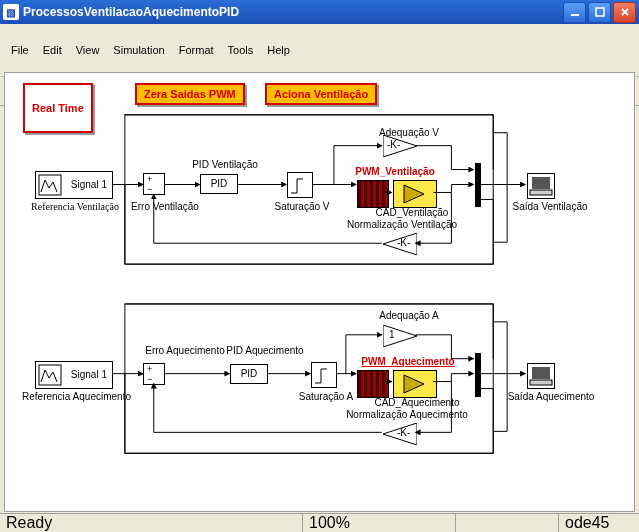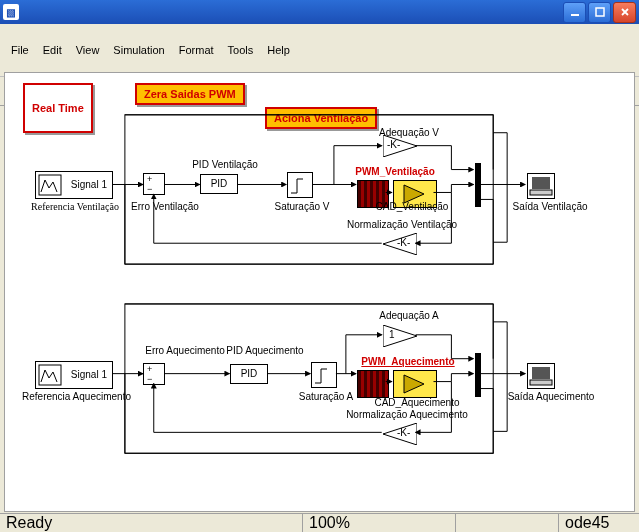--- a/index.html
+++ b/index.html
@@ -47,20 +47,21 @@
   .arrow { fill:#000; }
 
 </style>
 </head>
 <body>
 
 <div id="app">
 
   <div class="titlebar">
     <div class="icon">▧</div>
+    <span>ProcessosVentilacaoAquecimentoPID</span>
     <div class="spacer"></div>
     <div class="tbtn">
         <svg viewBox="0 0 10 10">
           <rect x="1" y="7" width="8" height="2" fill="#fff"></rect>
         </svg>
       </div>
     <div class="tbtn">
         <svg viewBox="0 0 10 10">
           <rect x="1" y="1" width="8" height="8" fill="none" stroke="#fff" stroke-width="1.5"></rect>
         </svg>
@@ -205,21 +206,21 @@
           <rect x="1" y="2" width="12" height="10" fill="#fff" stroke="#000"></rect>
           <rect x="1" y="2" width="4" height="10" fill="#d6e4f7" stroke="#000"></rect>
         </svg>
       </div>
   </div>
 
   <div class="canvas">
 
     <div class="whitebtn" style="left:18px; top:10px;">Real Time</div>
     <div class="redbtn" style="left:130px; top:10px;">Zera Saidas PWM</div>
-    <div class="redbtn" style="left:260px; top:10px;margin-top:24px;">Aciona Ventilação</div>
+    <div class="redbtn" style="left:260px; top:10px;">Aciona Ventilação</div>
 
     <div class="blk" style="left:30px; top:98px; width:78px; height:28px;">
       <svg width="76" height="26">
           <rect x="3" y="3" width="22" height="20" fill="#fff" stroke="#000"></rect>
           <path d="M5 20l4-12 4 8 4-6 4 10" class="wire"></path>
         </svg>
       <span style="position:absolute; right:5px; top:7px; font-size:10px;">Signal 1</span>
     </div>
     <span class="lbl" style="left:20px; top:128px; width:100px;font-family:Liberation Serif, serif;">Referencia Ventilação</span>
 
@@ -246,21 +247,21 @@
     </div>
 
     <span class="lbl lblr" style="left:340px; top:93px; width:100px;">PWM_Ventilação</span>
     <div style="position:absolute; left:352px; top:107px; width:30px; height:26px; background:repeating-linear-gradient(90deg,#400 0 3px,#900 3px 6px); border:1px solid #000;"></div>
 
     <div style="position:absolute; left:388px; top:107px; width:42px; height:26px; background:#ffe74a; border:1px solid #000;">
       <svg width="42" height="26">
           <polygon points="10,4 30,13 10,22" fill="#caa800" stroke="#000"></polygon>
         </svg>
     </div>
-    <span class="lbl" style="left:362px; top:128px; width:90px;">CAD_Ventilação</span>
+    <span class="lbl" style="left:362px; top:134px; width:90px;">CAD_Ventilação</span>
     <span class="lbl" style="left:322px; top:146px; width:150px;">Normalização Ventilação</span>
 
     <div style="position:absolute; left:378px; top:160px; width:34px; height:22px;">
       <svg width="34" height="22">
           <polygon points="34,0 0,11 34,22" fill="#fff" stroke="#000"></polygon>
         </svg>
       <span style="position:absolute;left:14px;top:4px;font-size:10px;">-K-</span>
     </div>
 
     <div style="position:absolute; left:470px; top:90px; width:6px; height:44px; background:#000;"></div>

